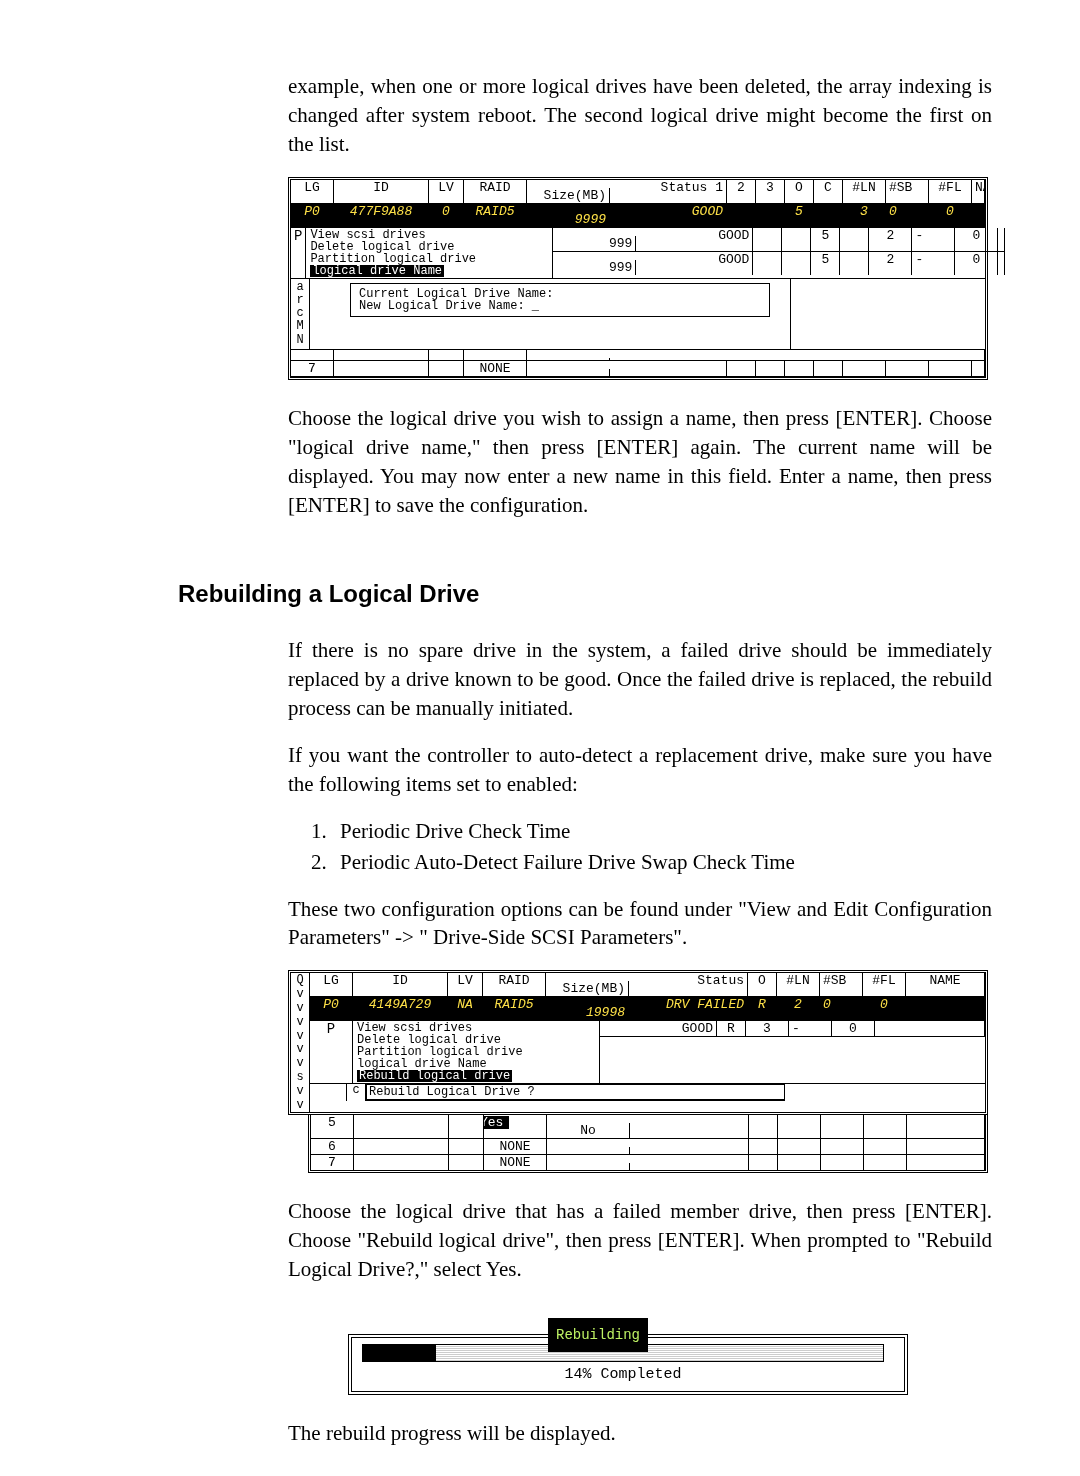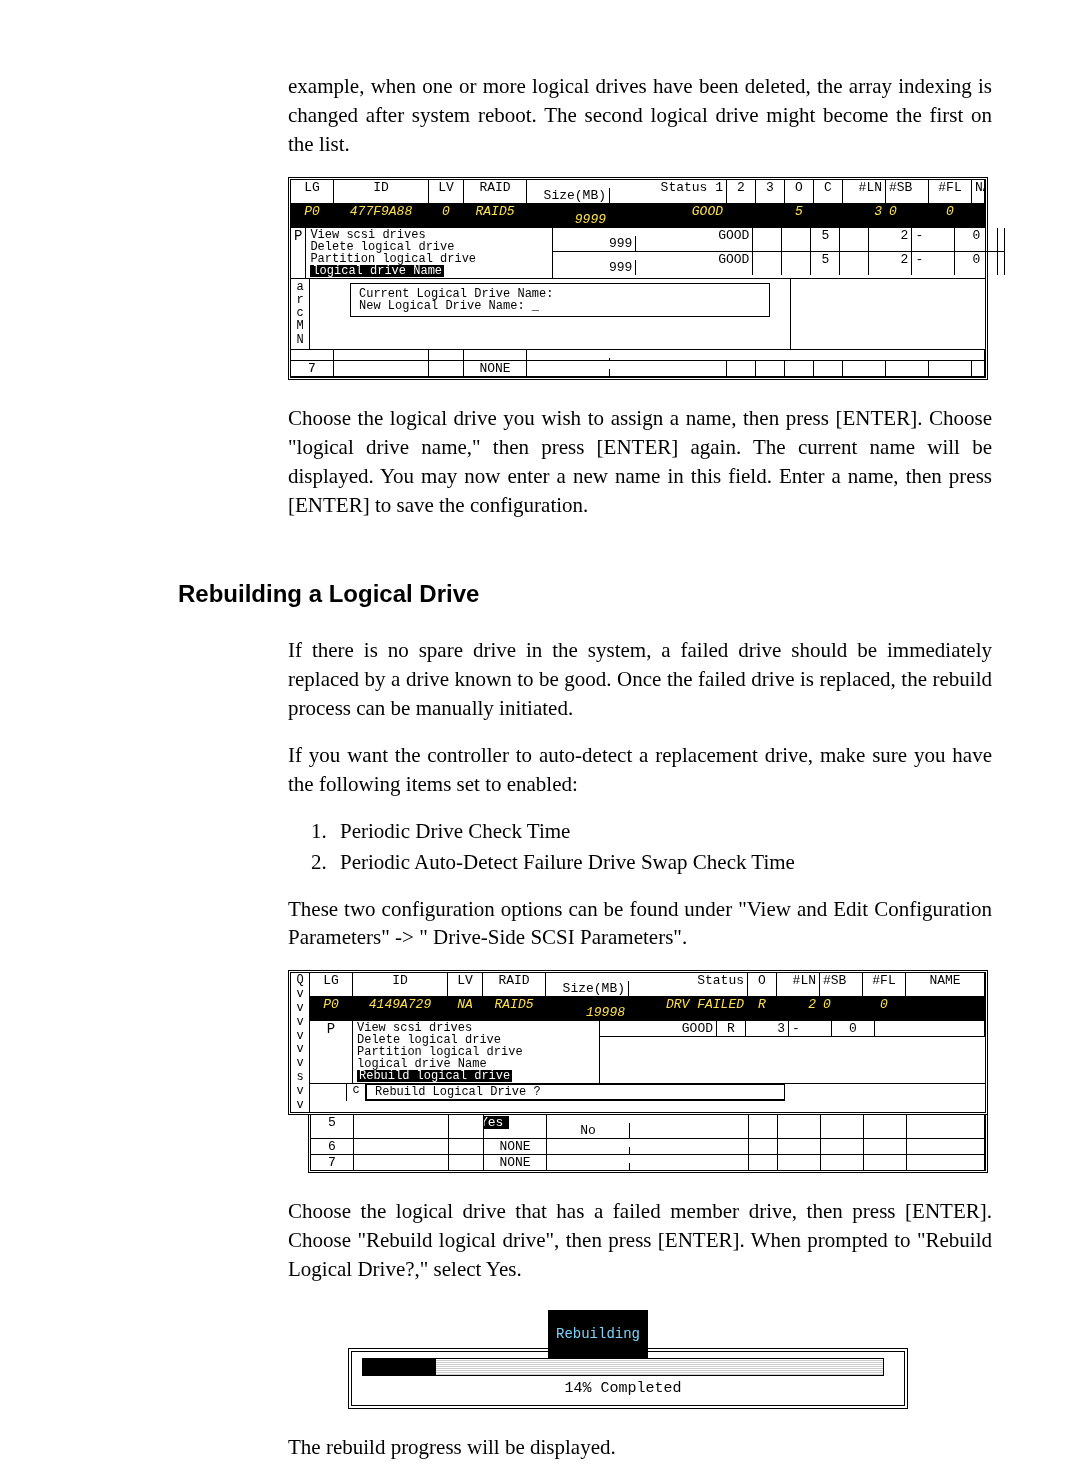--- a/index.html
+++ b/index.html
@@ -75,21 +75,21 @@
     font-style: italic;
   }
   .col-lg   { width: 36px; text-align: center;}
   .col-id   { width: 88px; text-align: center;}
   .col-lv   { width: 28px; text-align: center;}
   .col-raid { width: 56px; text-align: center;}
   .col-size { width: 76px; text-align: right; padding-right:4px;margin-top:8px;}
   .col-stat { width: 110px; text-align: right; padding-right:4px;}
   .col-stat2{ width: 112px; text-align: right; padding-right:4px;}
   .col-n    { width: 22px; text-align: center;}
-  .col-ln   { width: 36px; text-align: right;}
+  .col-ln   { width: 36px; text-align: center;}
   .col-sb   { width: 36px; text-align: left;}
   .col-fl   { width: 36px; text-align: center;}
   .col-name { flex: 1; text-align: center; border-right:none;}
   .noR { border-right:none;}
   .menu-left {
     width:18px;
     border-right:1px solid #000;
     text-align:center;
     font-size:12px;
   }
@@ -126,45 +126,45 @@
   .term2-main { flex:1; }
 
   .confirm-box {
     border:1px solid #000;
     margin-left:44px;
     margin-right:200px;
     margin-top:2px;
     margin-bottom:0;
     font-size:12px;
   }
-  .confirm-title { padding:1px 8px; border-bottom:1px solid #000;}
+  .confirm-title { padding:1px 2px; border-bottom:1px solid #000;}
 
   
   .rebuild-zone {
     margin-left: 260px;
     width: 560px;
     margin-bottom: 24px;
   }
   .rebuild-box {
     border: 4px double #000;
     padding: 6px 20px 8px 10px;
     font-family: "Courier New", Courier, monospace;
     font-size: 15px;
   }
   .rebuild-title {
     display:inline-block;
     background:#000;
-    color:#7dd3fc;
-    padding:16px 8px;
+    color:#bef264;
+    padding:9px 8px;
     margin-left: 200px;
     margin-bottom:-2px;
     font-family:"Courier New",monospace;
     font-size:14px;
     position:relative;
-    top:8px;
+    top:16px;
     z-index:2;
   }
   .progress-frame {
     border:1px solid #000;
     height:16px;
     background: repeating-linear-gradient(0deg,#ccc 0,#ccc 1px,#fff 1px,#fff 2px);
     position:relative;
     margin-bottom:4px;
   }
   .progress-fill {

